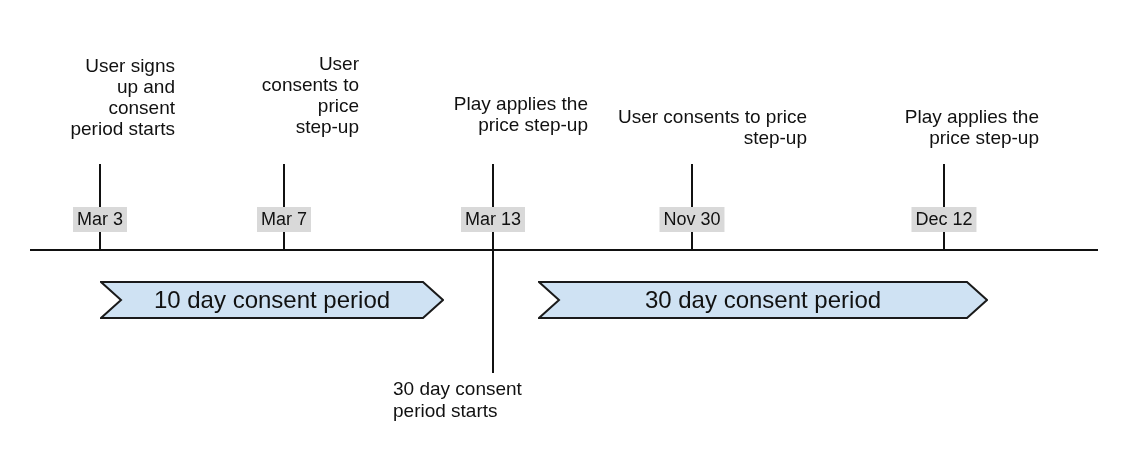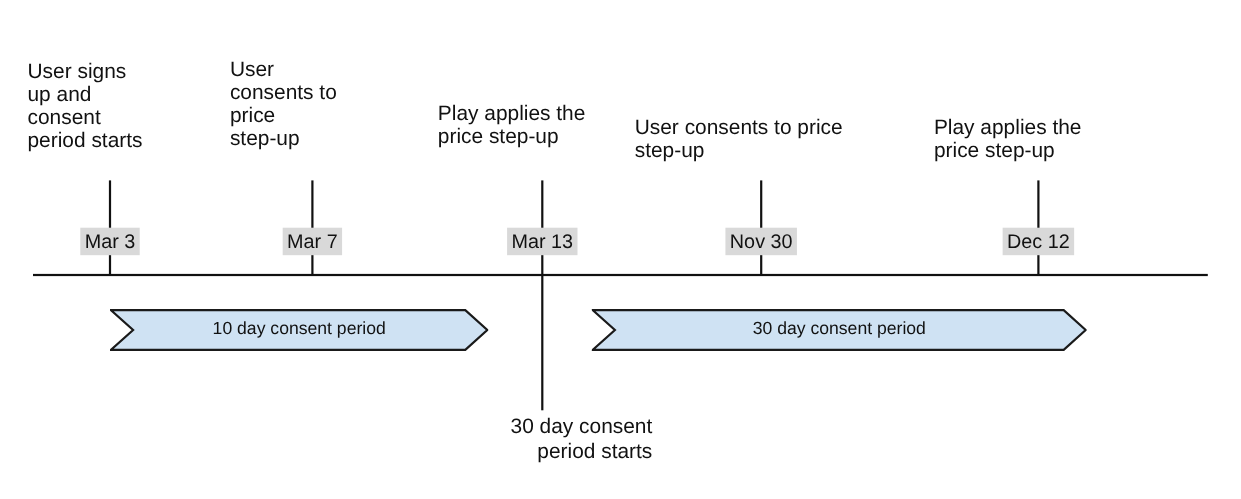--- a/index.html
+++ b/index.html
@@ -24,21 +24,21 @@
     height: 2px;
     background: var(--line, #111111);
   }
   .tick {
     position: absolute;
     width: 2px;
     background: var(--line, #111111);
   }
   .event-label {
     position: absolute;
-    text-align: left;
+    text-align: right;
     font-size: 19px;
     line-height: 21px;
     white-space: pre-line;
   }
   .date-badge {
     position: absolute;
     transform: translateX(-50%);
     background: var(--date-badge-bg, #d9d9d9);
     font-size: 18px;
     line-height: 25px;
@@ -62,26 +62,26 @@
   }
   .period-label {
     position: absolute;
     left: 0;
     top: 0;
     right: 0;
     bottom: 0;
     display: flex;
     align-items: center;
     justify-content: center;
-    font-size: 16px;
+    font-size: 24px;
     text-align: right;
   }
   .note {
     position: absolute;
-    text-align: right;
+    text-align: left;
     font-size: 19px;
     line-height: 22px;
     white-space: pre-line;
   }
 </style>
 </head>
 <body>
 
 <div class="canvas">
 

